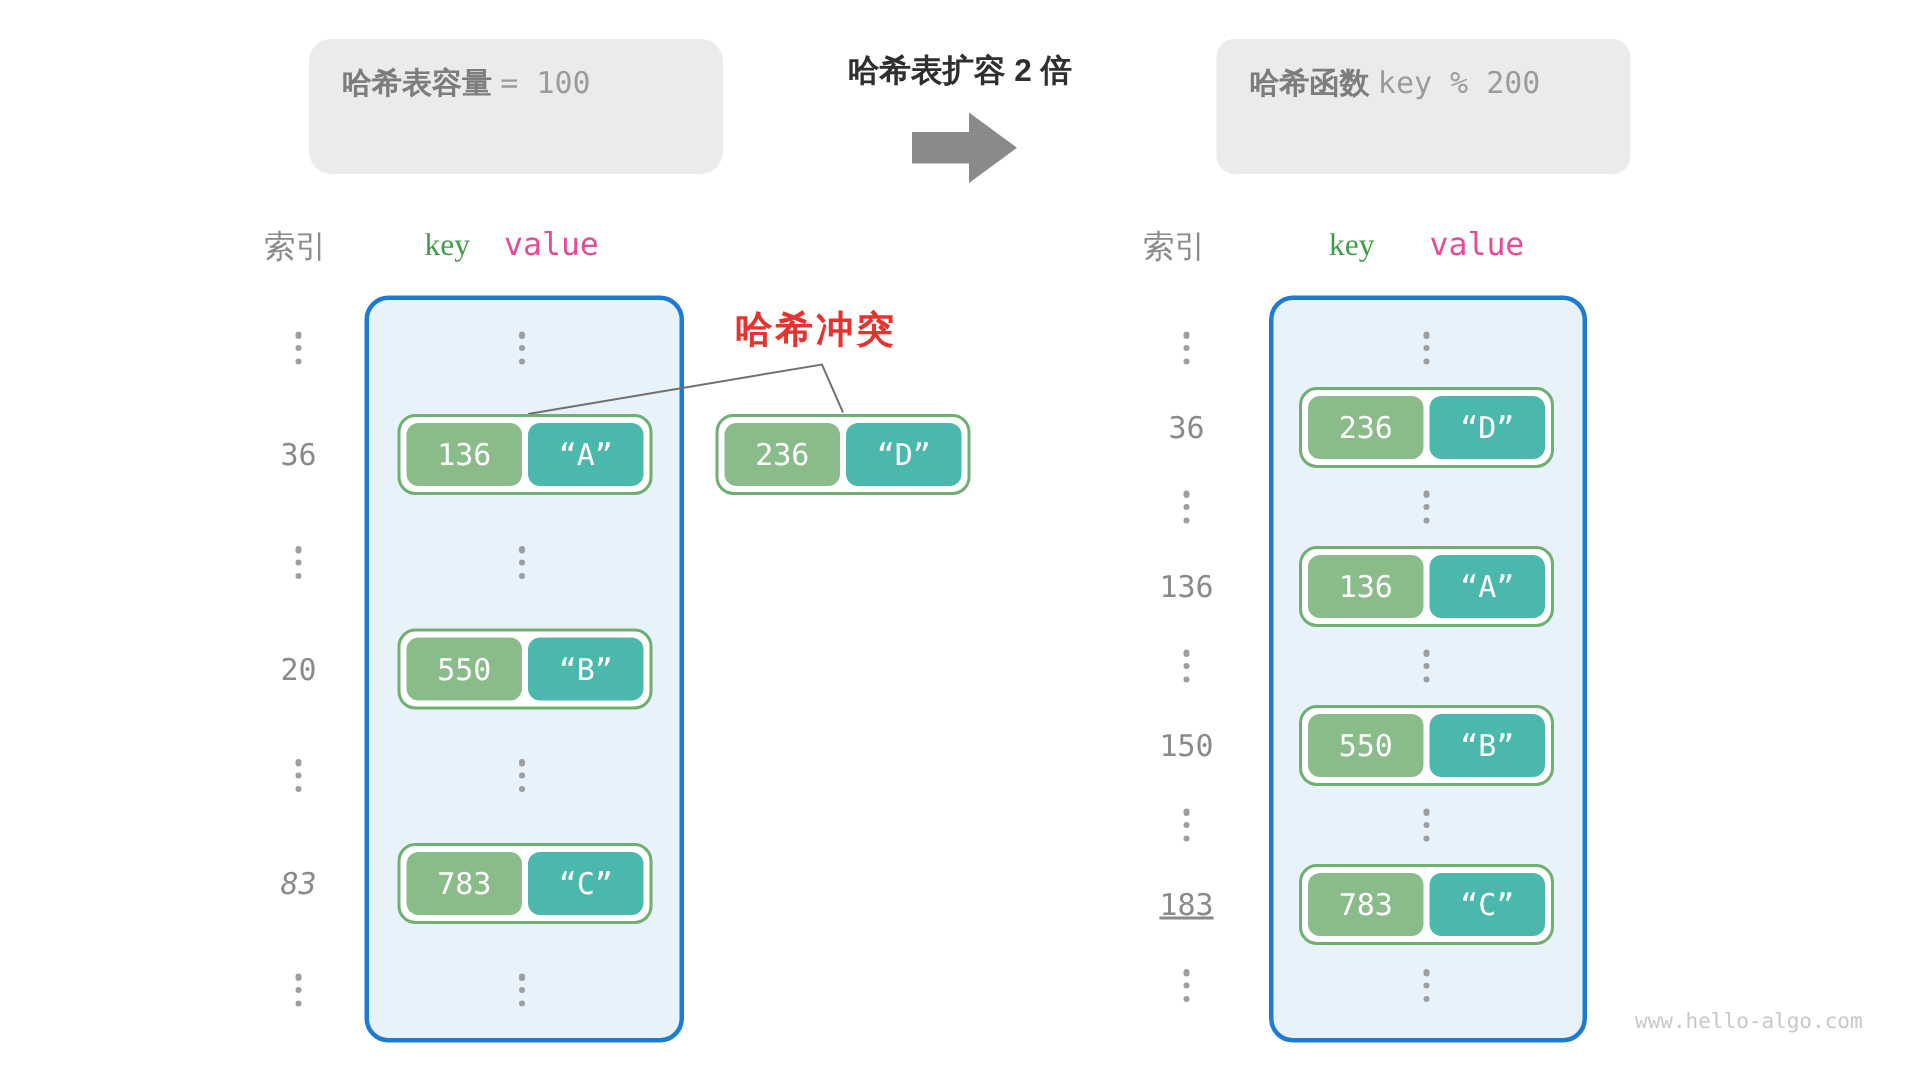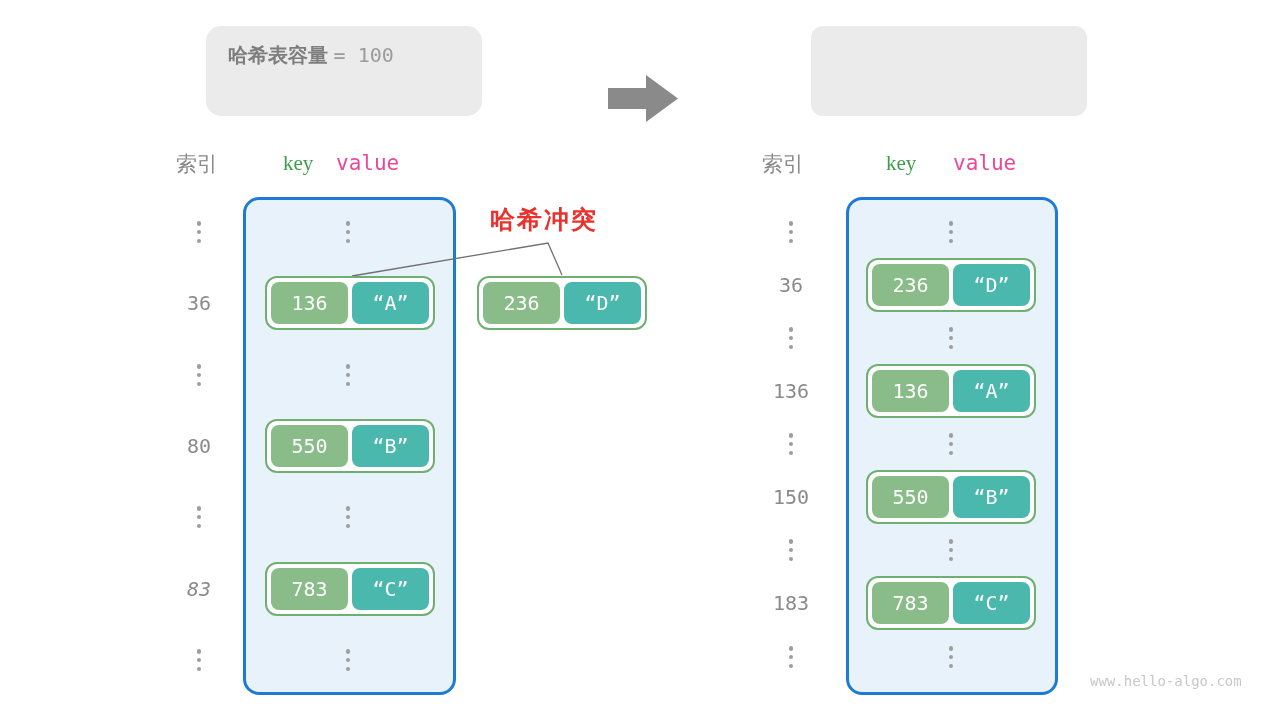--- a/index.html
+++ b/index.html
@@ -76,27 +76,29 @@
 </style>
 </head>
 <body>
 
 <div class="canvas">
 
   <div class="config-box" style="left:206px;top:26px;border-radius:15px;">
     <div class="cfg-line"><span class="cfg-label">哈希表容量</span> <span class="cfg-value">= 100</span></div>
   </div>
 
+  <div class="expand-title">哈希表扩容 2 倍</div>
   <div class="arrow-wrap">
     <svg width="70" height="47" viewBox="0 0 70 47">
       <polygon points="0,13 38,13 38,0 70,23.5 38,47 38,34 0,34" fill="#8A8A8A"></polygon>
     </svg>
   </div>
 
   <div class="config-box" style="left:811px;top:26px;">
+    <div class="cfg-line"><span class="cfg-label">哈希函数</span> <span class="cfg-value">key % 200</span></div>
   </div>
 
   <div class="hdr-index" style="left:176px;top:150px;">索引</div>
   <div class="hdr-key mono" style="left:283px;top:151px;">key</div>
   <div class="hdr-value mono" style="left:336px;top:151px;">value</div>
 
   <div class="hdr-index" style="left:762px;top:150px;">索引</div>
   <div class="hdr-key mono" style="left:886px;top:151px;">key</div>
   <div class="hdr-value mono" style="left:953px;top:151px;">value</div>
 
@@ -145,21 +147,21 @@
       <i></i>
       <i></i>
     </div>
   <div class="dots" style="left:344px;top:649px;">
       <i></i>
       <i></i>
       <i></i>
     </div>
 
   <div class="idx" style="left:171px;top:289px;">36</div>
-  <div class="idx" style="left:171px;top:432px;">80</div>
+  <div class="idx" style="left:171px;top:432px;">20</div>
   <div class="idx" style="left:171px;top:575px;font-style:italic;">83</div>
 
   <div class="pair" style="left:265px;top:276px;">
     <div class="kbox">136</div>
     <div class="vbox">“A”</div>
   </div>
   <div class="pair" style="left:265px;top:419px;">
     <div class="kbox">550</div>
     <div class="vbox">“B”</div>
   </div>
@@ -221,21 +223,21 @@
     </div>
   <div class="dots" style="left:947px;top:646px;">
       <i></i>
       <i></i>
       <i></i>
     </div>
 
   <div class="idx" style="left:763px;top:271px;">36</div>
   <div class="idx" style="left:763px;top:377px;">136</div>
   <div class="idx" style="left:763px;top:483px;">150</div>
-  <div class="idx" style="left:763px;top:589px;">183</div>
+  <div class="idx" style="left:763px;top:589px;text-decoration:underline;">183</div>
 
   <div class="pair" style="left:866px;top:258px;">
     <div class="kbox">236</div>
     <div class="vbox">“D”</div>
   </div>
   <div class="pair" style="left:866px;top:364px;">
     <div class="kbox">136</div>
     <div class="vbox">“A”</div>
   </div>
   <div class="pair" style="left:866px;top:470px;">

